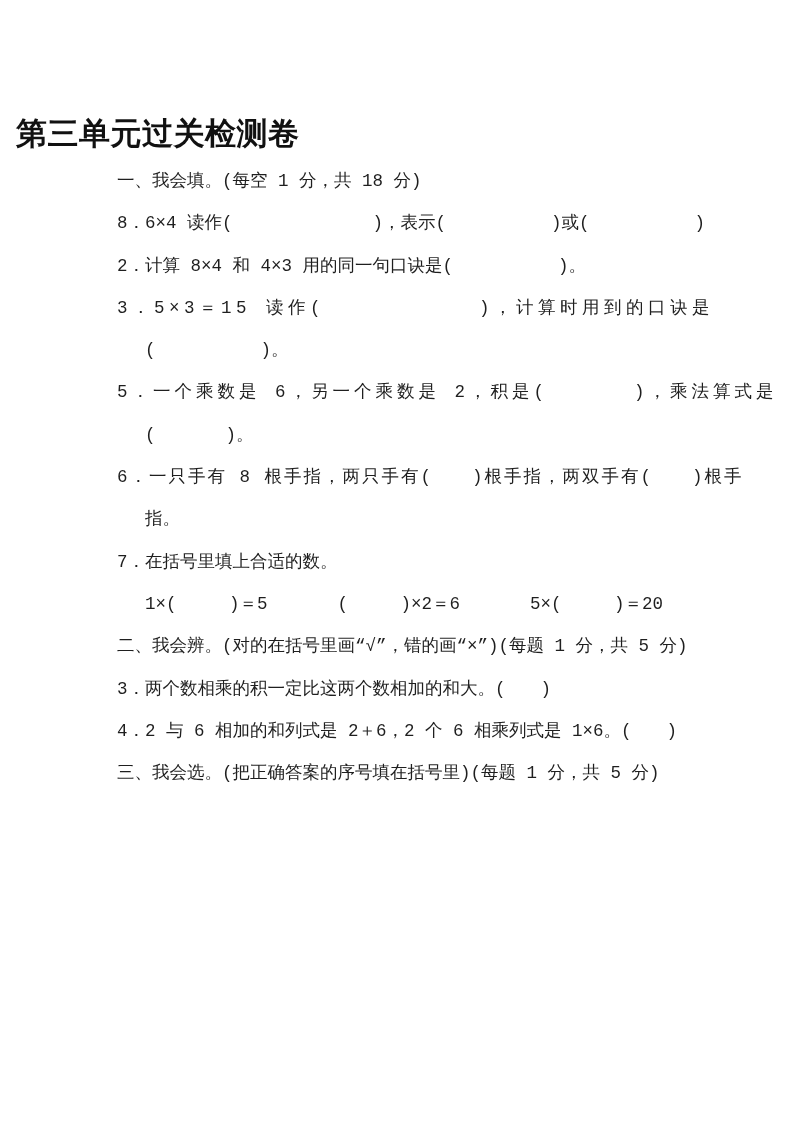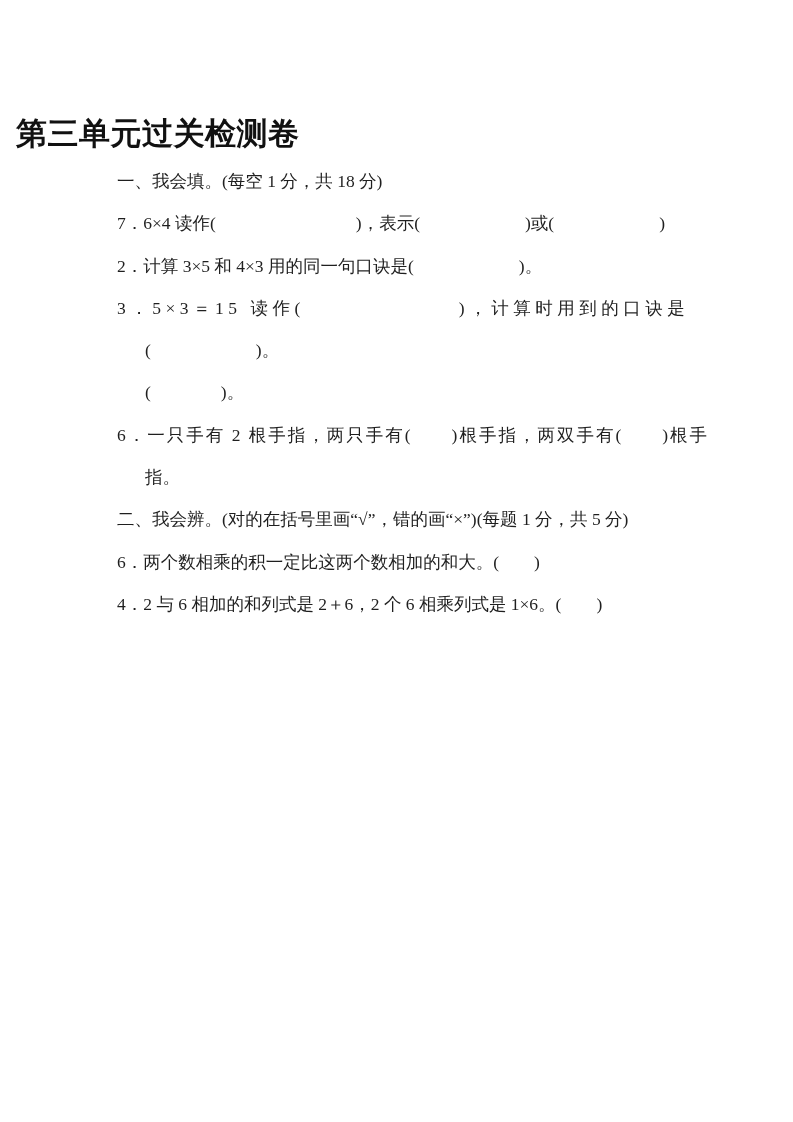--- a/index.html
+++ b/index.html
@@ -28,37 +28,42 @@
   .lines {
     position: absolute;
     top: 160px;
     left: 117px;
     width: 586px;
   }
   .line {
     height: 42.3px;
     line-height: 42.3px;
     white-space: pre;
+    font-family: Liberation Mono, monospace;
   }
   .indent { padding-left: 28px; }
   .spread-lg { letter-spacing: 4.5px; }
   .spread-md { letter-spacing: 4px; }
   .spread-sm { letter-spacing: 2px; }
 </style>
 </head>
 <body>
 
 <div class="page">
   <h1 class="title">第三单元过关检测卷</h1>
   <div class="lines">
     <div class="line">一、我会填。(每空 1 分，共 18 分)</div>
-    <div class="line">7．6×4 读作(　　　　　　　　)，表示(　　　　　　)或(　　　　　　)</div>
-    <div class="line">2．计算 3×5 和 4×3 用的同一句口诀是(　　　　　　)。</div>
+    <div class="line">8．6×4 读作(　　　　　　　　)，表示(　　　　　　)或(　　　　　　)</div>
+    <div class="line">2．计算 8×4 和 4×3 用的同一句口诀是(　　　　　　)。</div>
     <div class="line spread-lg">3．5×3＝15 读作(　　　　　　　)，计算时用到的口诀是</div>
     <div class="line indent">(　　　　　　)。</div>
+    <div class="line spread-md">5．一个乘数是 6，另一个乘数是 2，积是(　　　　)，乘法算式是</div>
     <div class="line indent">(　　　　)。</div>
-    <div class="line spread-sm">6．一只手有 2 根手指，两只手有(　　)根手指，两双手有(　　)根手</div>
+    <div class="line spread-sm">6．一只手有 8 根手指，两只手有(　　)根手指，两双手有(　　)根手</div>
     <div class="line indent">指。</div>
+    <div class="line">7．在括号里填上合适的数。</div>
+    <div class="line indent">1×(　　　)＝5　　　　(　　　)×2＝6　　　　5×(　　　)＝20</div>
     <div class="line">二、我会辨。(对的在括号里画“√”，错的画“×”)(每题 1 分，共 5 分)</div>
-    <div class="line">6．两个数相乘的积一定比这两个数相加的和大。(　　)</div>
+    <div class="line">3．两个数相乘的积一定比这两个数相加的和大。(　　)</div>
     <div class="line">4．2 与 6 相加的和列式是 2＋6，2 个 6 相乘列式是 1×6。(　　)</div>
+    <div class="line">三、我会选。(把正确答案的序号填在括号里)(每题 1 分，共 5 分)</div>
   </div>
 </div>
 
 </body></html>

